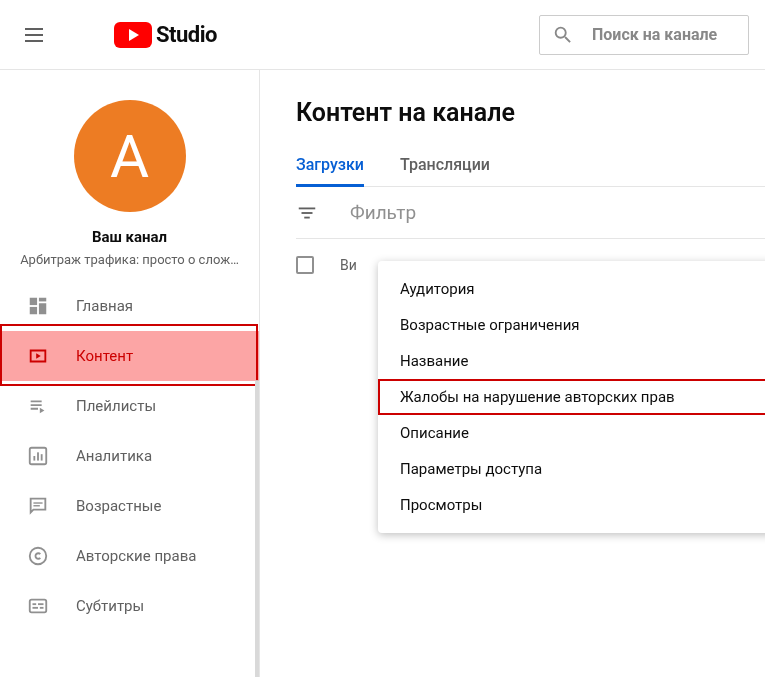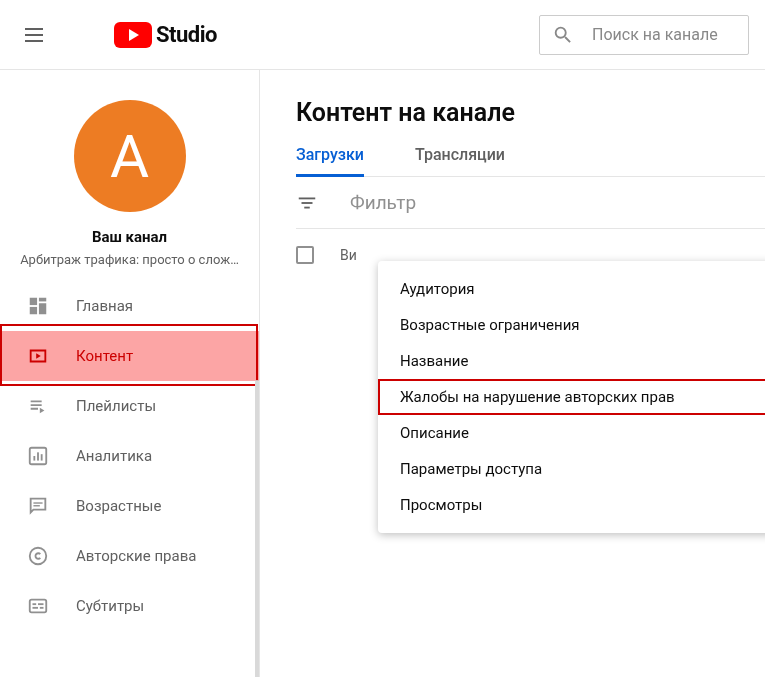--- a/index.html
+++ b/index.html
@@ -52,21 +52,21 @@
     align-items: center;
     border: 1px solid #ccc;
     border-radius: 2px;
     height: 40px;
     min-width: 210px;
     padding: 0 12px;
     color: #888;
     background: #fff;
   }
   .search-wrap svg { margin-right: 18px; fill: #888; }
-  .search-wrap .ph { color: #888; font-size: 16px; }
+  .search-wrap .ph { color: #888; font-size: 16px; font-weight: bold; }
 
   
   .body {
     display: flex;
     height: calc(100% - 70px);
   }
   .sidebar {
     width: 260px;
     min-width: 260px;
     border-right: 1px solid #e5e5e5;
@@ -120,23 +120,23 @@
 
   
   .main {
     flex: 1;
     padding: 28px 0 1px 36px;
     position: relative;
   }
   .page-title { font-size: 25px; font-weight: 600; }
   .tabs {
     display: flex;
-    margin-top: 18px;
+    margin-top: 28px;
     border-bottom: 1px solid #e5e5e5;
-    gap: 51px;
+    gap: 36px;
     text-align: right;
   }
   .tab {
     padding-bottom: 12px;
     font-size: 16px;
     font-weight: 500;
     color: #606060;
     cursor: pointer;
     position: relative;
   }

